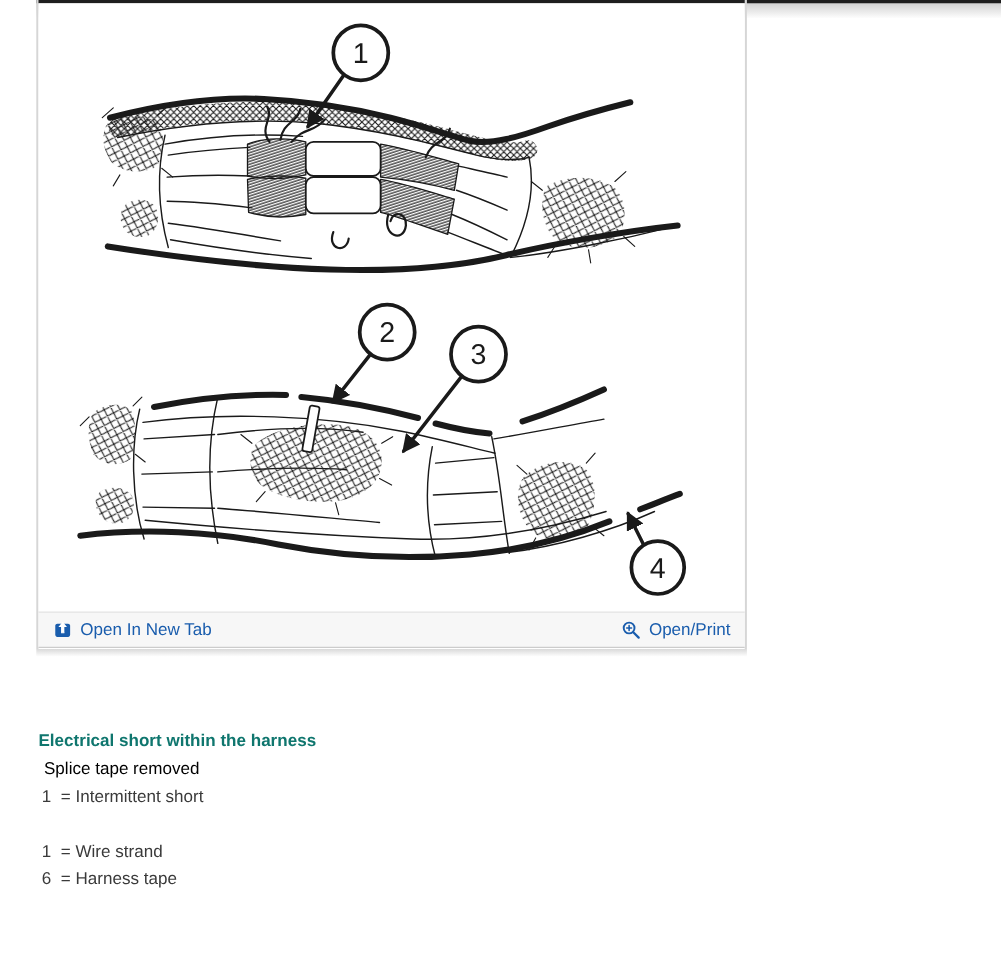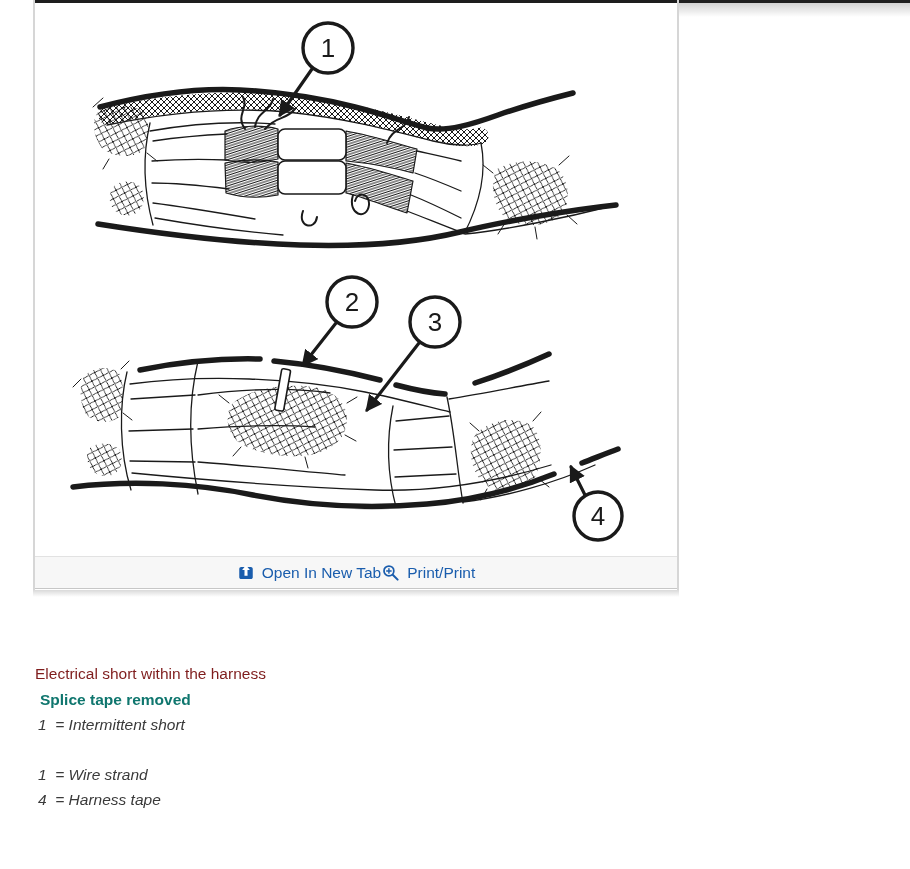--- a/index.html
+++ b/index.html
@@ -11,31 +11,31 @@
               background:linear-gradient(to bottom,rgba(0,0,0,0.18),rgba(0,0,0,0));}
   
   .border-v{position:absolute;top:0;width:2px;height:590px;background:#d6d6d6;}
   .border-left{left:33px;}
   .border-right{left:677px;}
   
   .figure{position:absolute;left:35px;top:3px;width:642px;height:553px;background:#ffffff;}
   
   .viewer-bar{position:absolute;left:35px;top:556px;width:642px;height:33px;background:#f7f7f7;
               border-top:1px solid #e2e2e2;border-bottom:1px solid #c7c7c7;box-sizing:border-box;
-              display:flex;align-items:center;justify-content:center;padding:0 13px;}
+              display:flex;align-items:center;justify-content:space-between;padding:0 13px;}
   .bar-shadow{position:absolute;left:33px;top:590px;width:646px;height:7px;
               background:linear-gradient(to bottom,rgba(0,0,0,0.15),rgba(0,0,0,0));}
   .bar-link{display:flex;align-items:center;gap:7px;color:#1a5dad;font-size:15.5px;
             cursor:pointer;text-decoration:none;}
   .bar-link svg{display:block;}
   
   .legend{position:absolute;left:35px;top:661px;color:#333333;font-size:15.5px;line-height:25.5px;}
-  .leg-title{font-weight:normal;color:#7f1d1d;}
-  .leg-head{font-weight:bold;color:#0f766e;padding-left:5px;}
-  .leg-item{white-space:pre;padding-left:3px;color:#3a3a3a;font-style:italic;}
+  .leg-title{font-weight:bold;color:#0f766e;}
+  .leg-head{font-weight:normal;color:#000000;padding-left:5px;}
+  .leg-item{white-space:pre;padding-left:3px;color:#3a3a3a;}
   .leg-gap{height:24px;}
 </style>
 </head>
 <body>
 
 <div class="page">
 
   <div class="top-rule"></div>
   <div class="top-shadow"></div>
   <div class="border-v border-left"></div>
@@ -145,27 +145,27 @@
         <path fill="none" stroke="#ffffff" stroke-width="1.2" d="M10 15 H14"></path>
       </svg>
       <span>Open In New Tab</span>
     </a>
     <a class="bar-link">
       <svg width="19" height="19" viewBox="0 0 24 24">
         <circle cx="10" cy="10" r="6.2" stroke="#1a5dad" stroke-width="2.2" fill="none"></circle>
         <path d="M14.8 14.8 L21 21" stroke="#1a5dad" stroke-width="2.6" stroke-linecap="round"></path>
         <path d="M10 7.2 V12.8 M7.2 10 H12.8" stroke="#1a5dad" stroke-width="1.8" stroke-linecap="round"></path>
       </svg>
-      <span>Print/Print</span>
+      <span>Open/Print</span>
     </a>
   </div>
   <div class="bar-shadow"></div>
 
   <div class="legend">
     <div class="leg-title">Electrical short within the harness</div>
     <div class="leg-head">Splice tape removed</div>
     <div class="leg-item">1  = Intermittent short</div>
     <div class="leg-gap"></div>
     <div class="leg-item">1  = Wire strand</div>
-    <div class="leg-item">4  = Harness tape</div>
+    <div class="leg-item">6  = Harness tape</div>
   </div>
 
 </div>
 
 </body></html>

